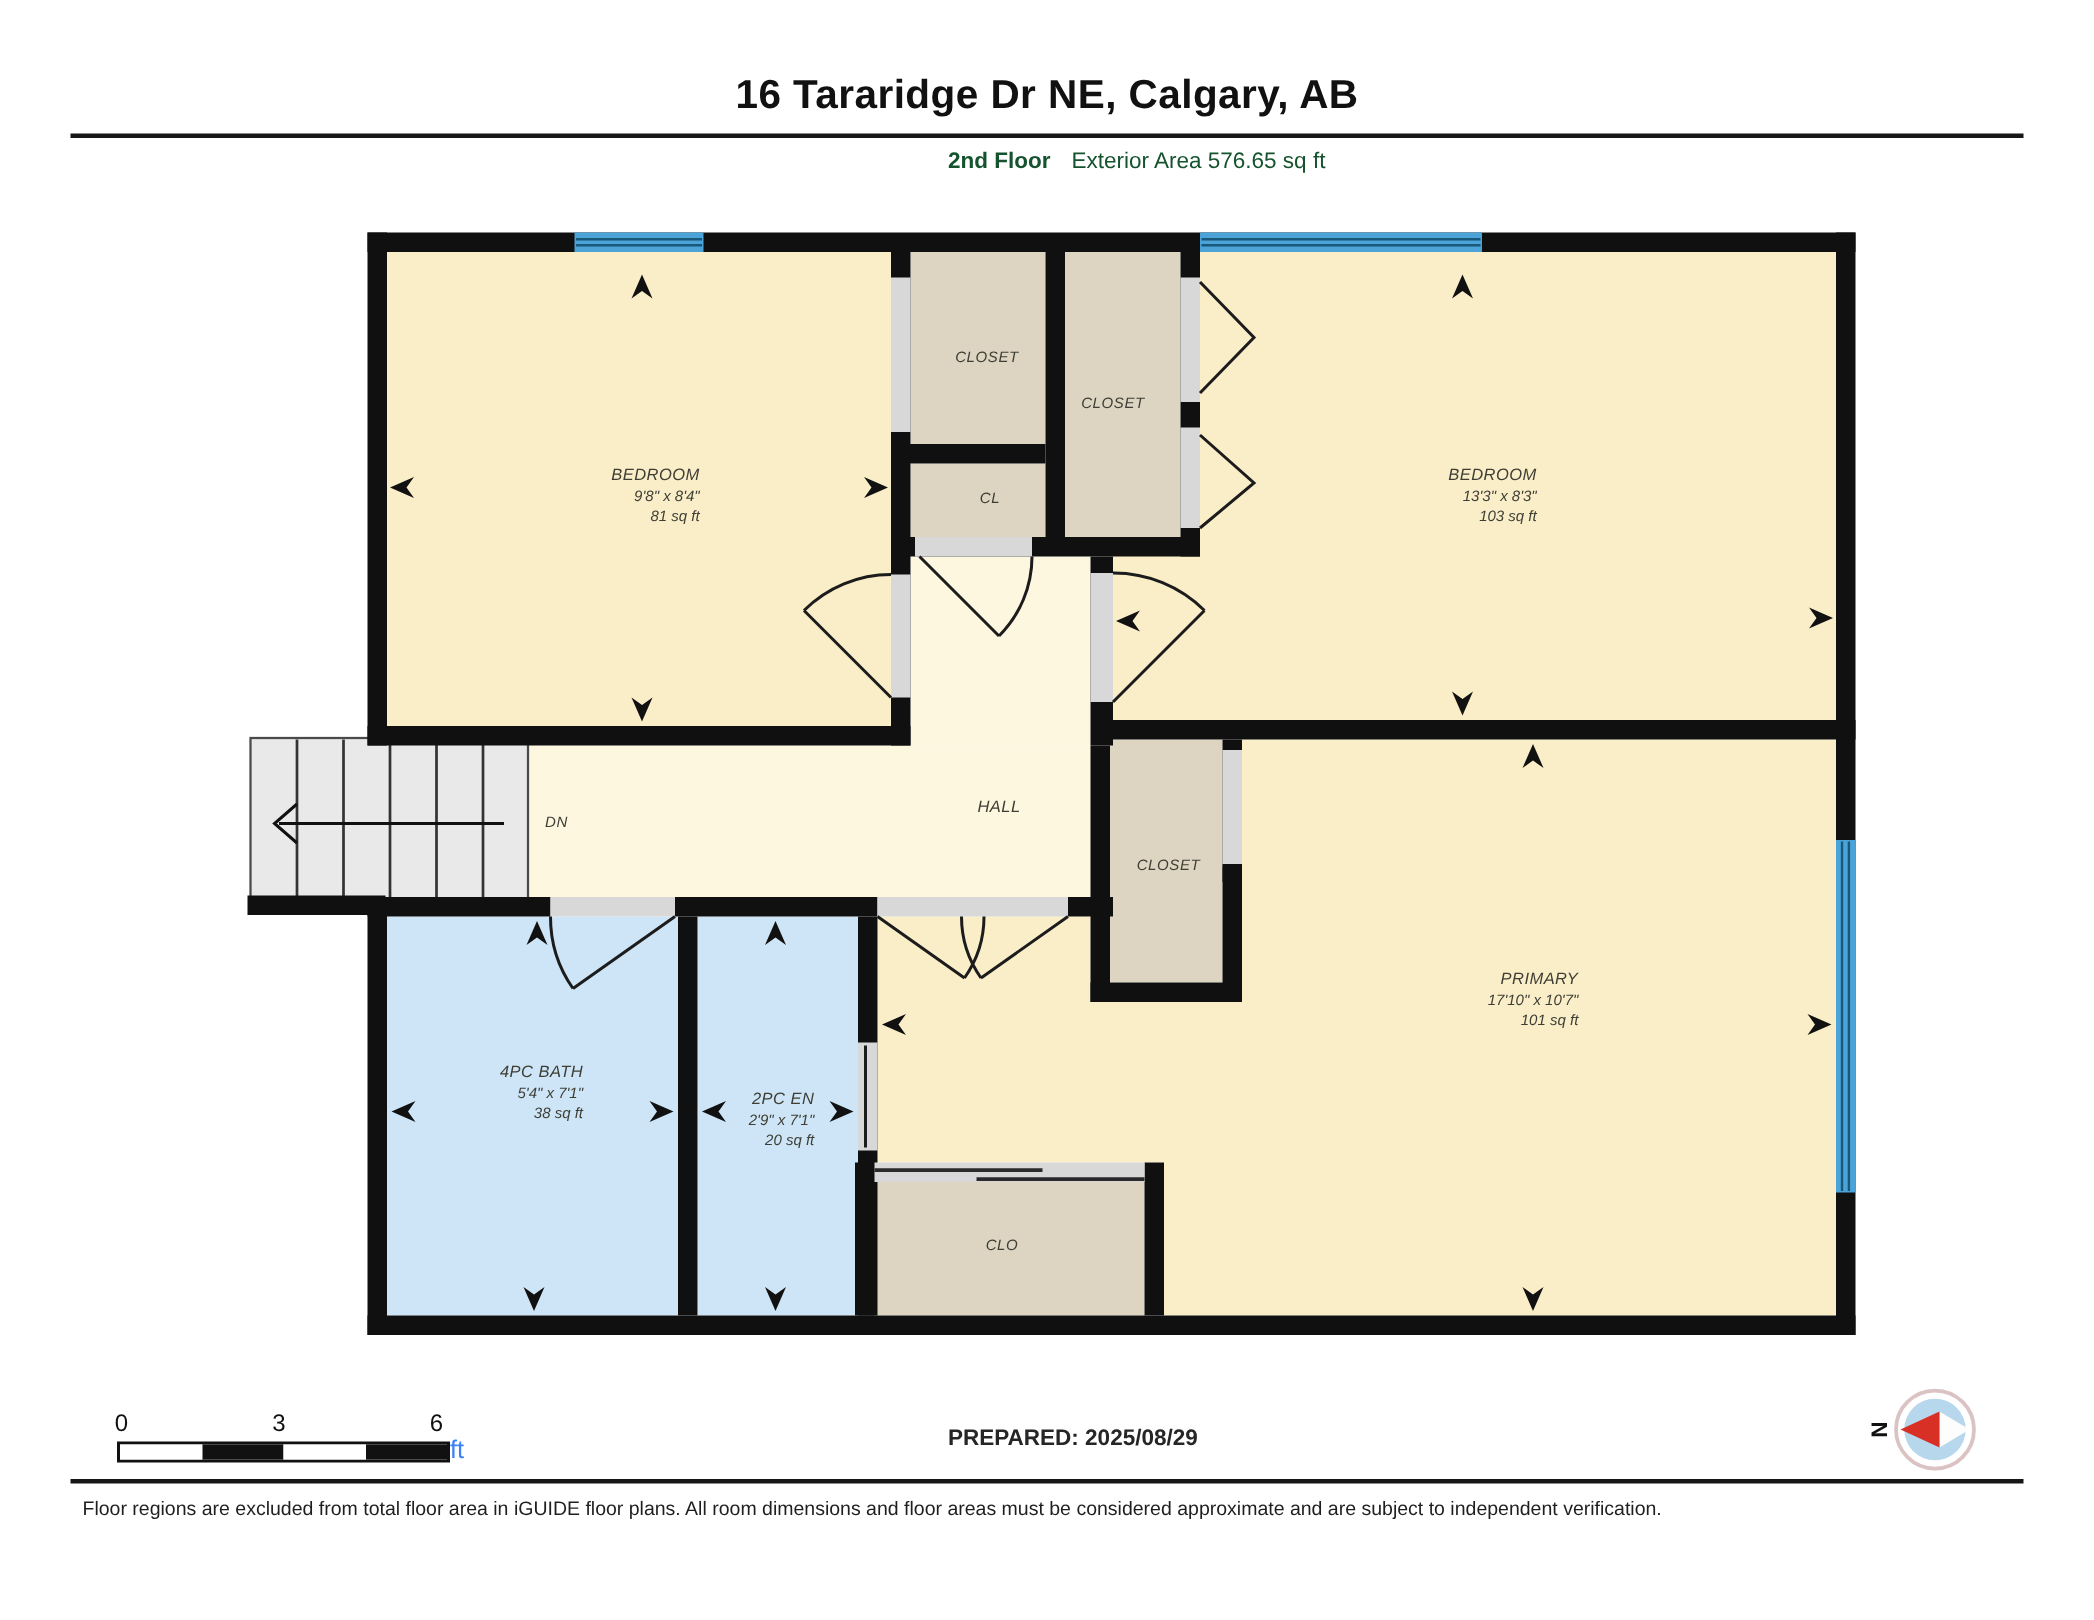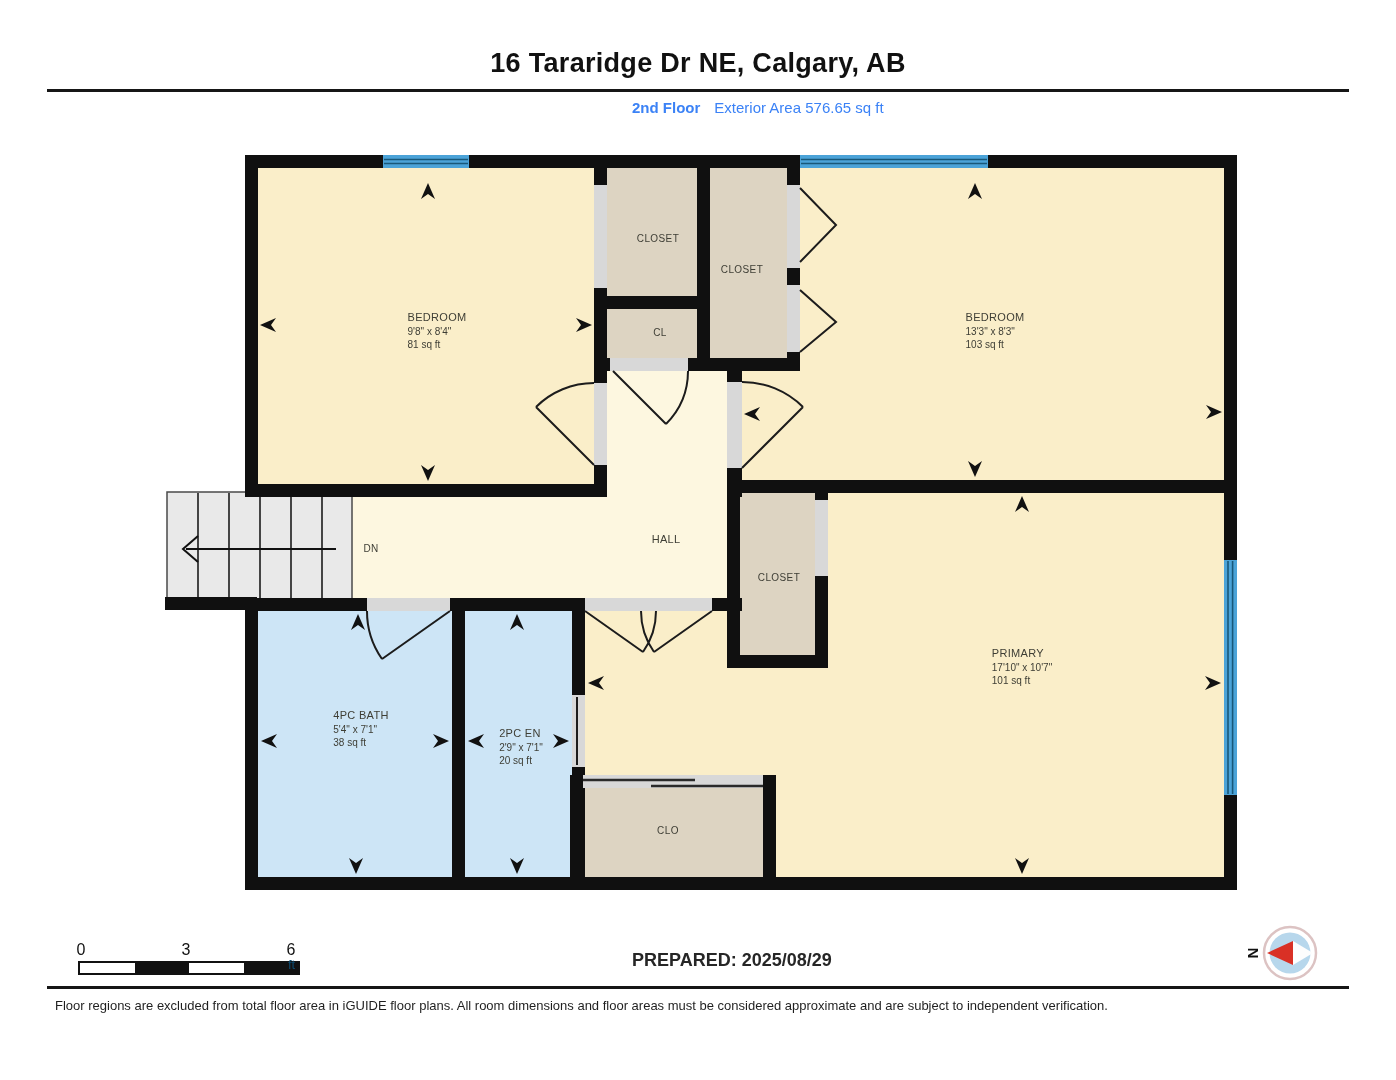--- a/index.html
+++ b/index.html
@@ -4,36 +4,36 @@
 <style>
   html,body{margin:0;padding:0;background:#fff;}
   #page{position:relative;width:1396px;height:1080px;background:#ffffff;overflow:hidden;
         font-family:"Liberation Sans",sans-serif;color:#1a1a1a;}
   .abs{position:absolute;}
   #title{top:48px;left:0;width:100%;text-align:center;font-size:27px;font-weight:bold;
          letter-spacing:.3px;color:#111;}
   .rule{left:47px;right:47px;height:3px;background:#161616;}
   #rule-top{top:89px;}
   #rule-bottom{top:986px;}
-  #subtitle{top:99px;left:632px;font-size:15px;color:#3b82f6;white-space:nowrap;}
+  #subtitle{top:99px;left:632px;font-size:15px;color:#14532d;white-space:nowrap;}
   #subtitle .floor{font-weight:bold;margin-right:14px;}
   svg{position:absolute;top:0;left:0;}
-  .room-label{position:absolute;transform:translate(-50%,-50%);text-align:left;
-              color:#3e3e35;font-size:10px;line-height:1.35;white-space:nowrap;}
+  .room-label{position:absolute;transform:translate(-50%,-50%);text-align:right;
+              color:#3e3e35;font-size:10px;line-height:1.35;white-space:nowrap;font-style:italic;}
   .room-label span{display:block;}
   .room-label .rname{font-size:11px;letter-spacing:.3px;}
   .room-label .rname-sm{font-size:10px;letter-spacing:.4px;}
   
   #scale-ticks span{position:absolute;top:941px;transform:translateX(-50%);
                     font-size:16px;color:#111;}
   #scale-bar{top:961px;left:78px;width:218px;height:10px;border:2px solid #111;
              display:flex;box-sizing:content-box;}
   #scale-bar div{flex:1;}
-  #scale-unit{top:957px;left:288px;font-size:13px;color:#0c4a6e;}
-  #prepared{top:950px;left:632px;font-size:18px;font-weight:bold;color:#262626;}
+  #scale-unit{top:957px;left:300px;font-size:17px;color:#3b82f6;}
+  #prepared{top:950px;left:632px;font-size:15px;font-weight:bold;color:#262626;}
   #disclaimer{top:998px;left:55px;font-size:13px;color:#1f1f1f;}
 </style>
 </head>
 <body>
 
 <div id="page">
 
   <div id="title" class="abs">16 Tararidge Dr NE, Calgary, AB</div>
   <div id="rule-top" class="rule abs"></div>
   <div id="subtitle" class="abs">

